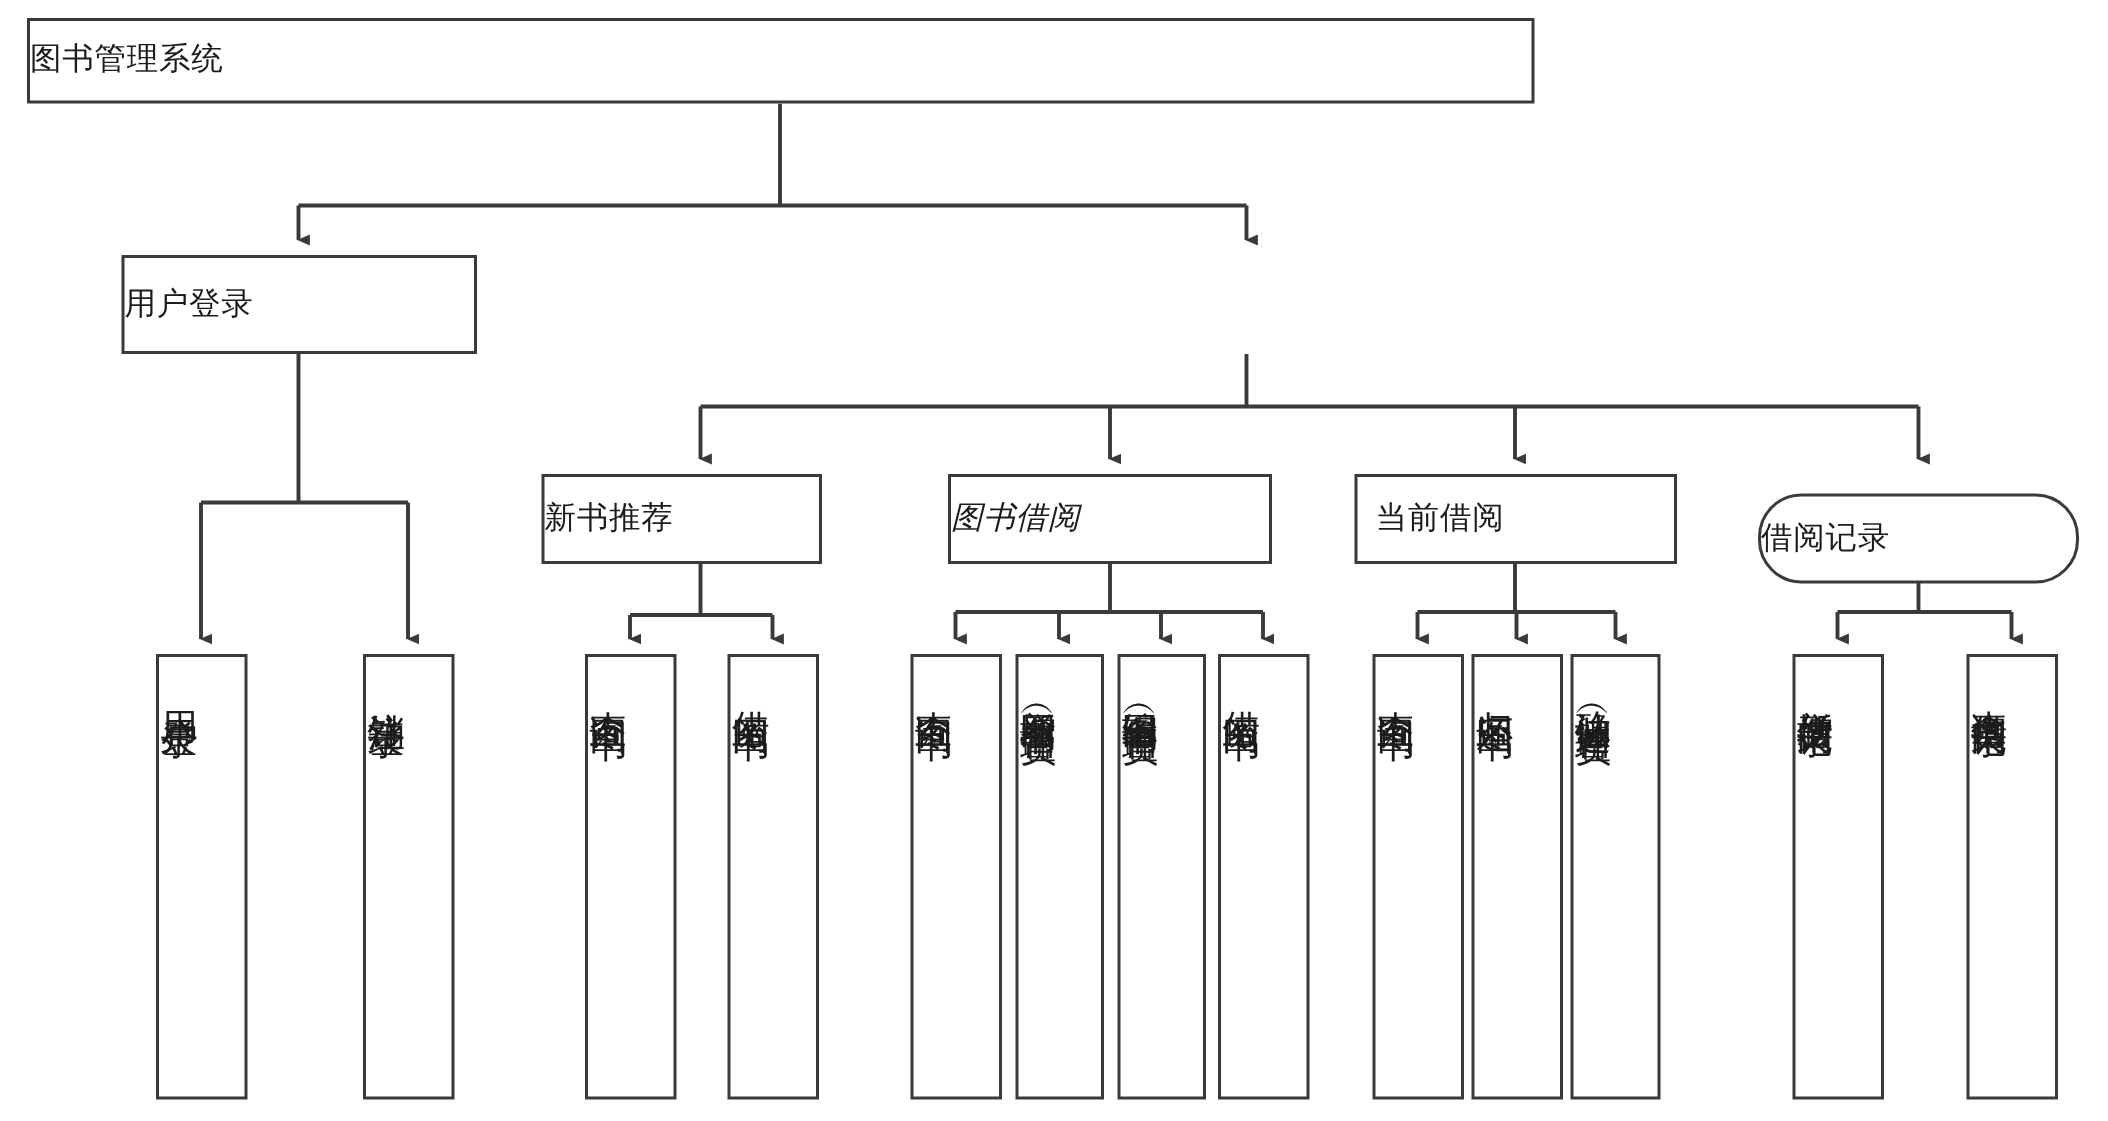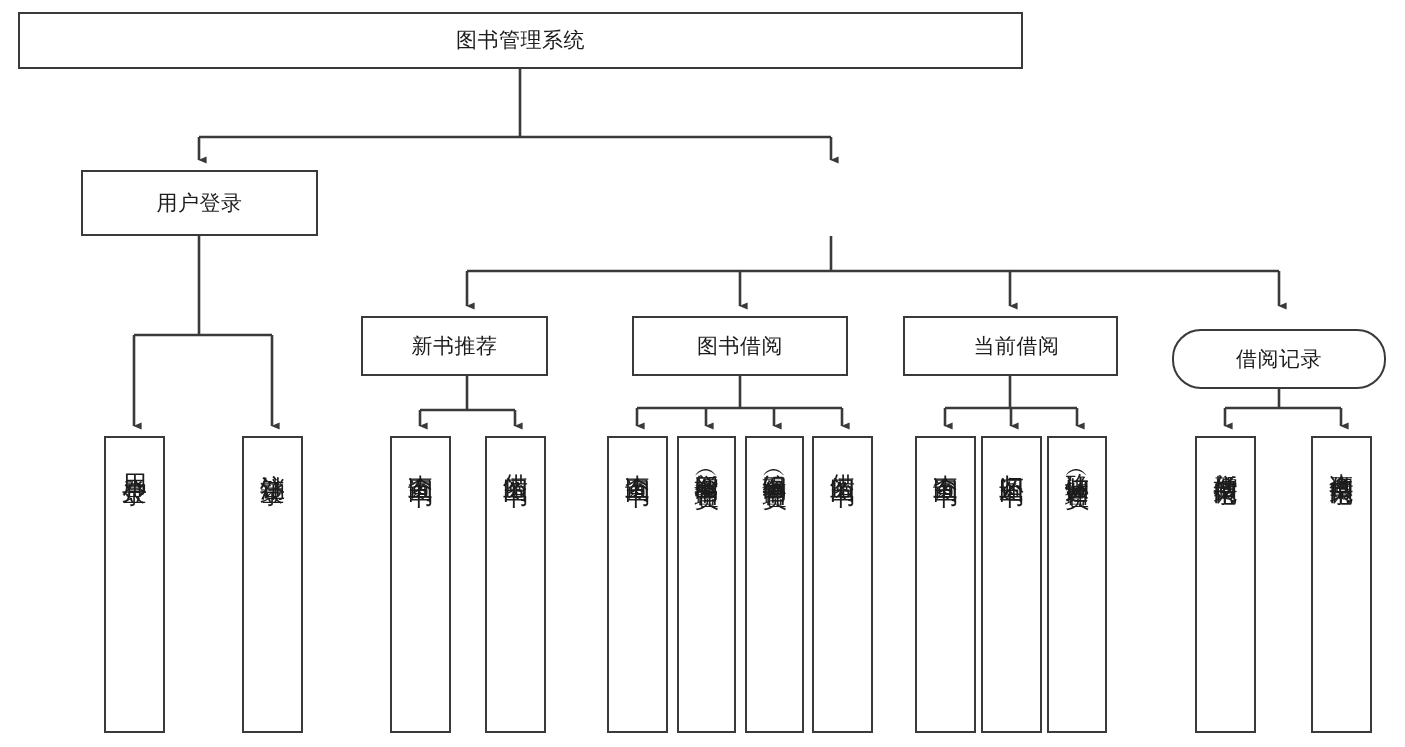--- a/index.html
+++ b/index.html
@@ -24,21 +24,20 @@
     width: 1405px;
     height: 747px;
   }
   .node {
     position: absolute;
     box-sizing: border-box;
     border: 2.5px solid #3a3a3a;
     background: #ffffff;
     display: flex;
     align-items: center;
-    justify-content: center;
     color: #1c1c1c;
   }
   .node .label {
     display: block;
     text-align: center;
     line-height: 1.18;
     letter-spacing: 0.5px;
   }
   .node.horiz .label {
     writing-mode: horizontal-tb;
@@ -128,21 +127,21 @@
     <span class="label">图书管理系统</span>
   </div>
 
   <div class="node horiz" style="left:81px; top:170px; width:237px; height:66px;">
     <span class="label">用户登录</span>
   </div>
 
   <div class="node horiz" style="left:361px; top:316px; width:187px; height:60px;">
     <span class="label">新书推荐</span>
   </div>
-  <div class="node horiz" style="left:632px; top:316px; width:216px; height:60px;">
+  <div class="node horiz" style="left:632px; top:316px; width:216px; height:60px;font-style:italic;">
     <span class="label">图书借阅</span>
   </div>
   <div class="node horiz" style="left:903px; top:316px; width:215px; height:60px;padding-left:12px;">
     <span class="label">当前借阅</span>
   </div>
   <div class="node horiz" style="left:1172px; top:329px; width:214px; height:60px;border-radius:29px;">
     <span class="label">借阅记录</span>
   </div>
 
   <div class="node vert" style="left:104px; top:436px; width:61px; height:297px;">

